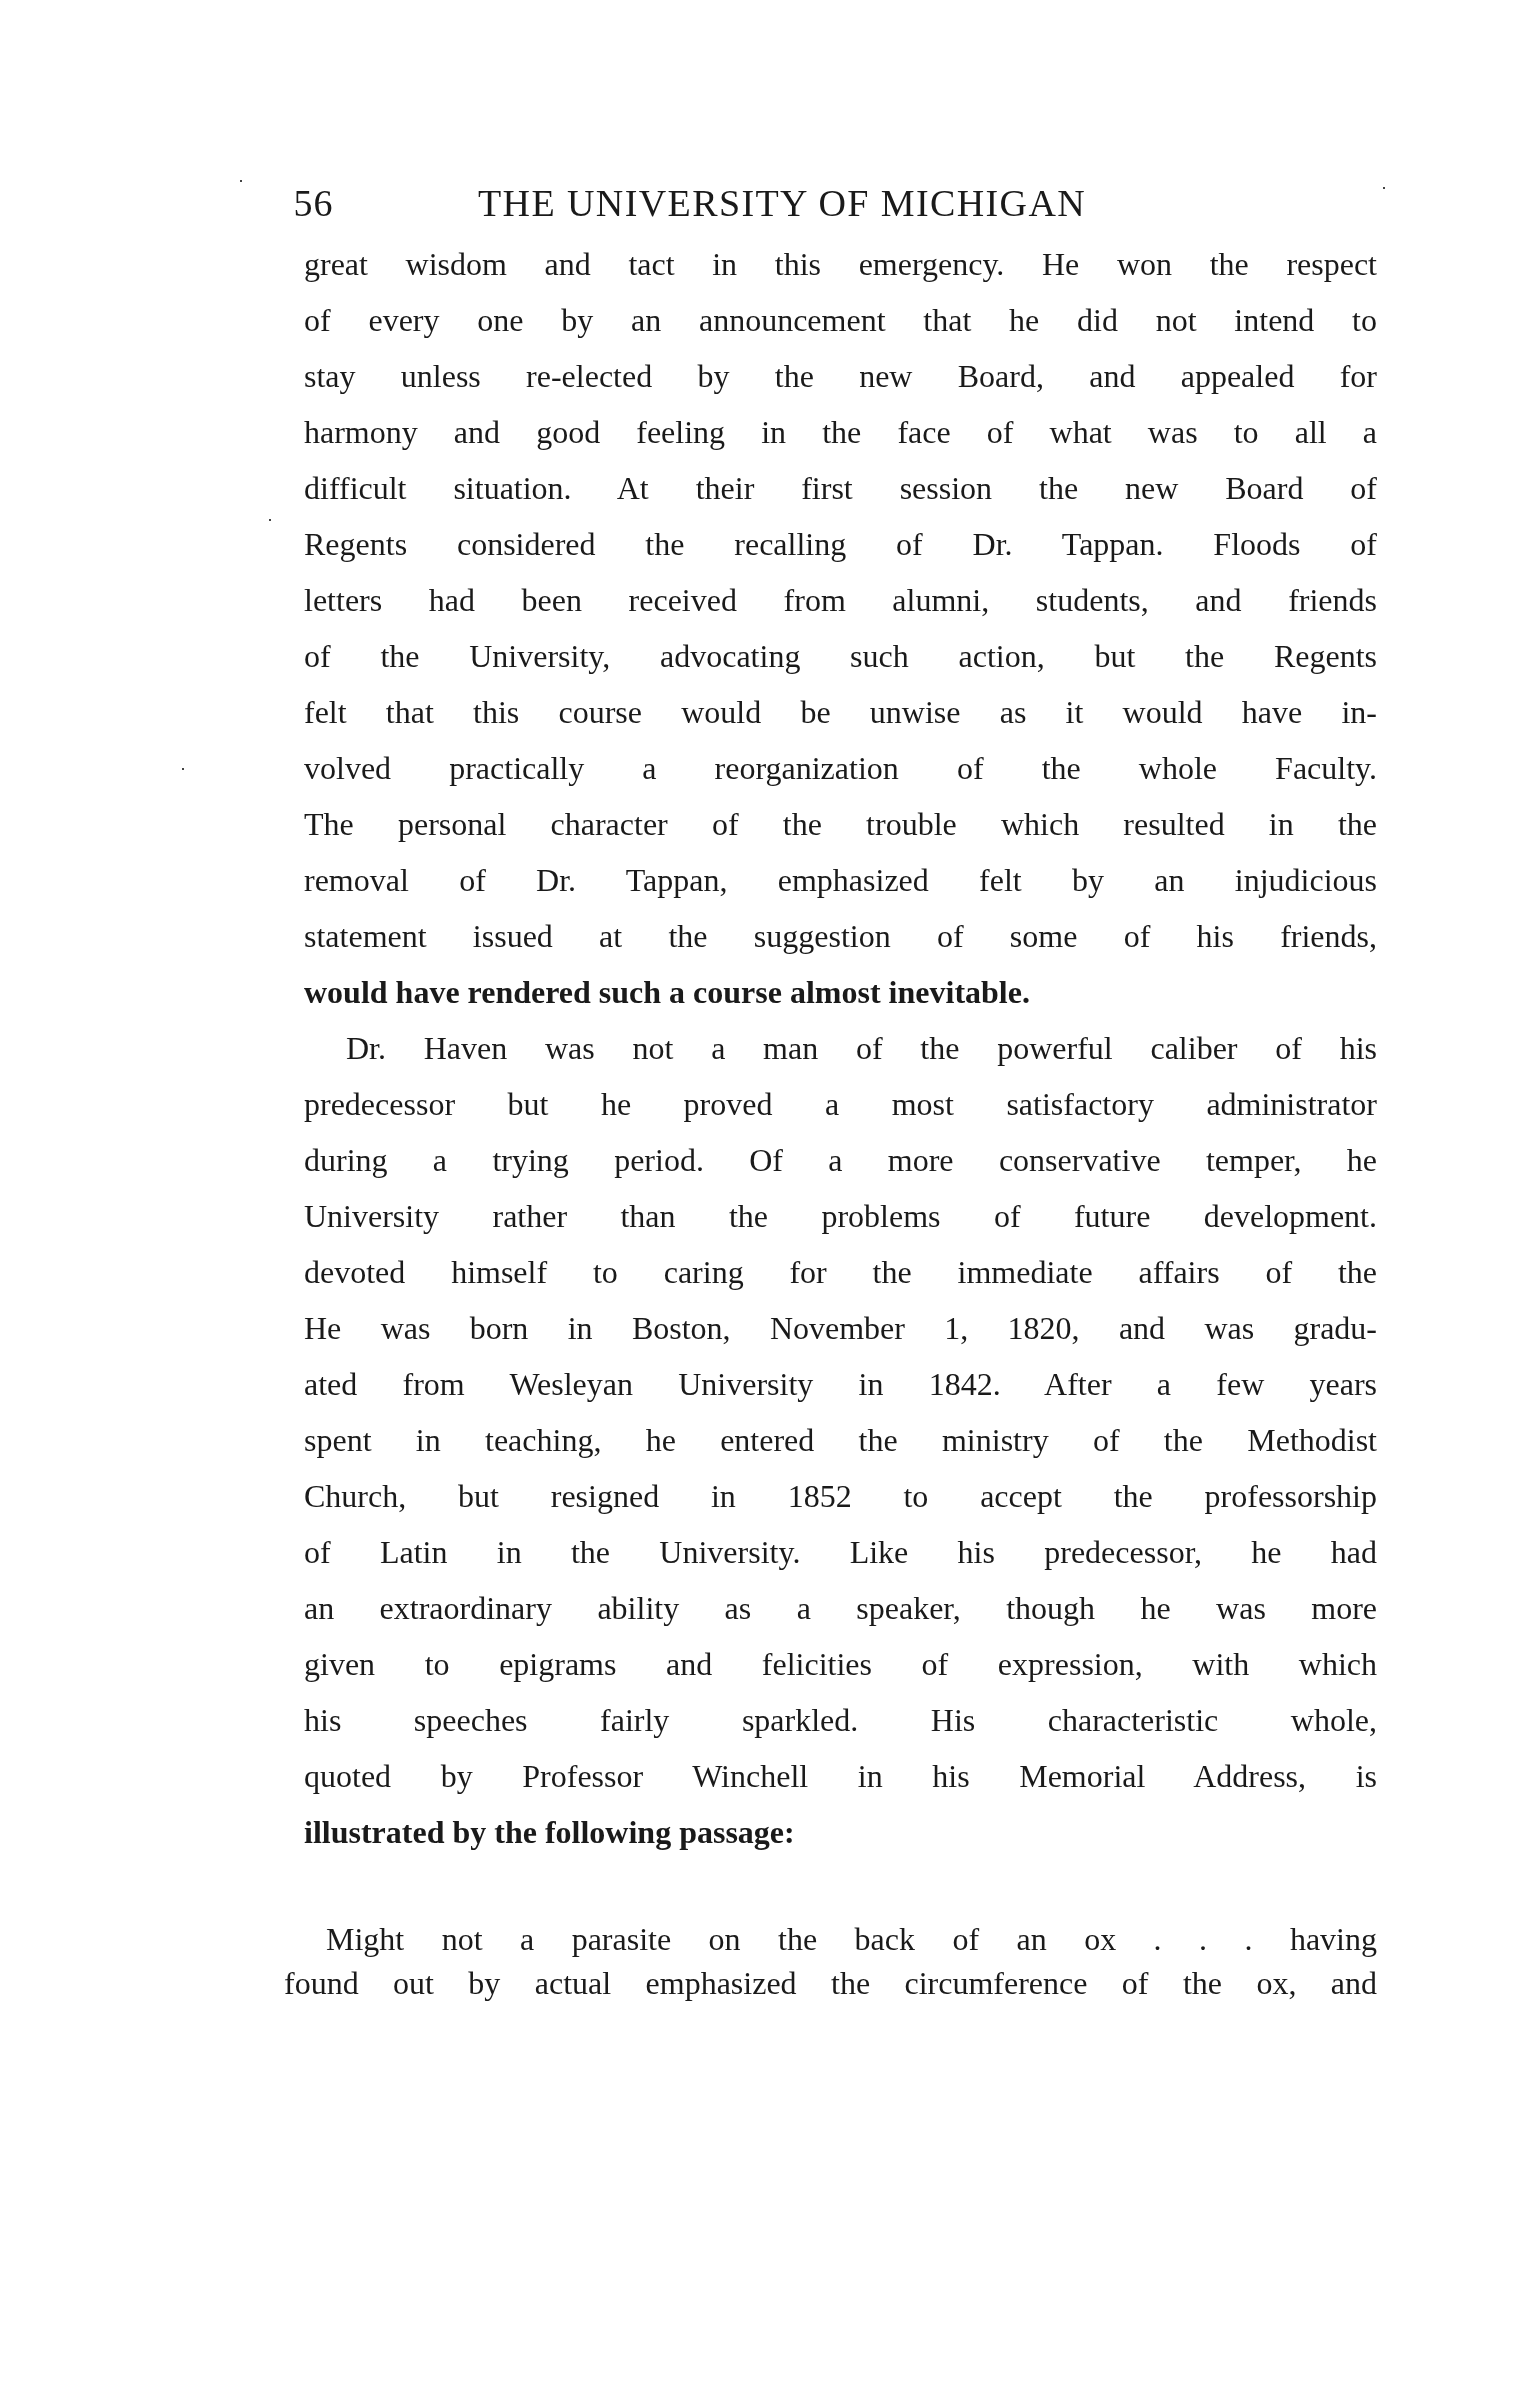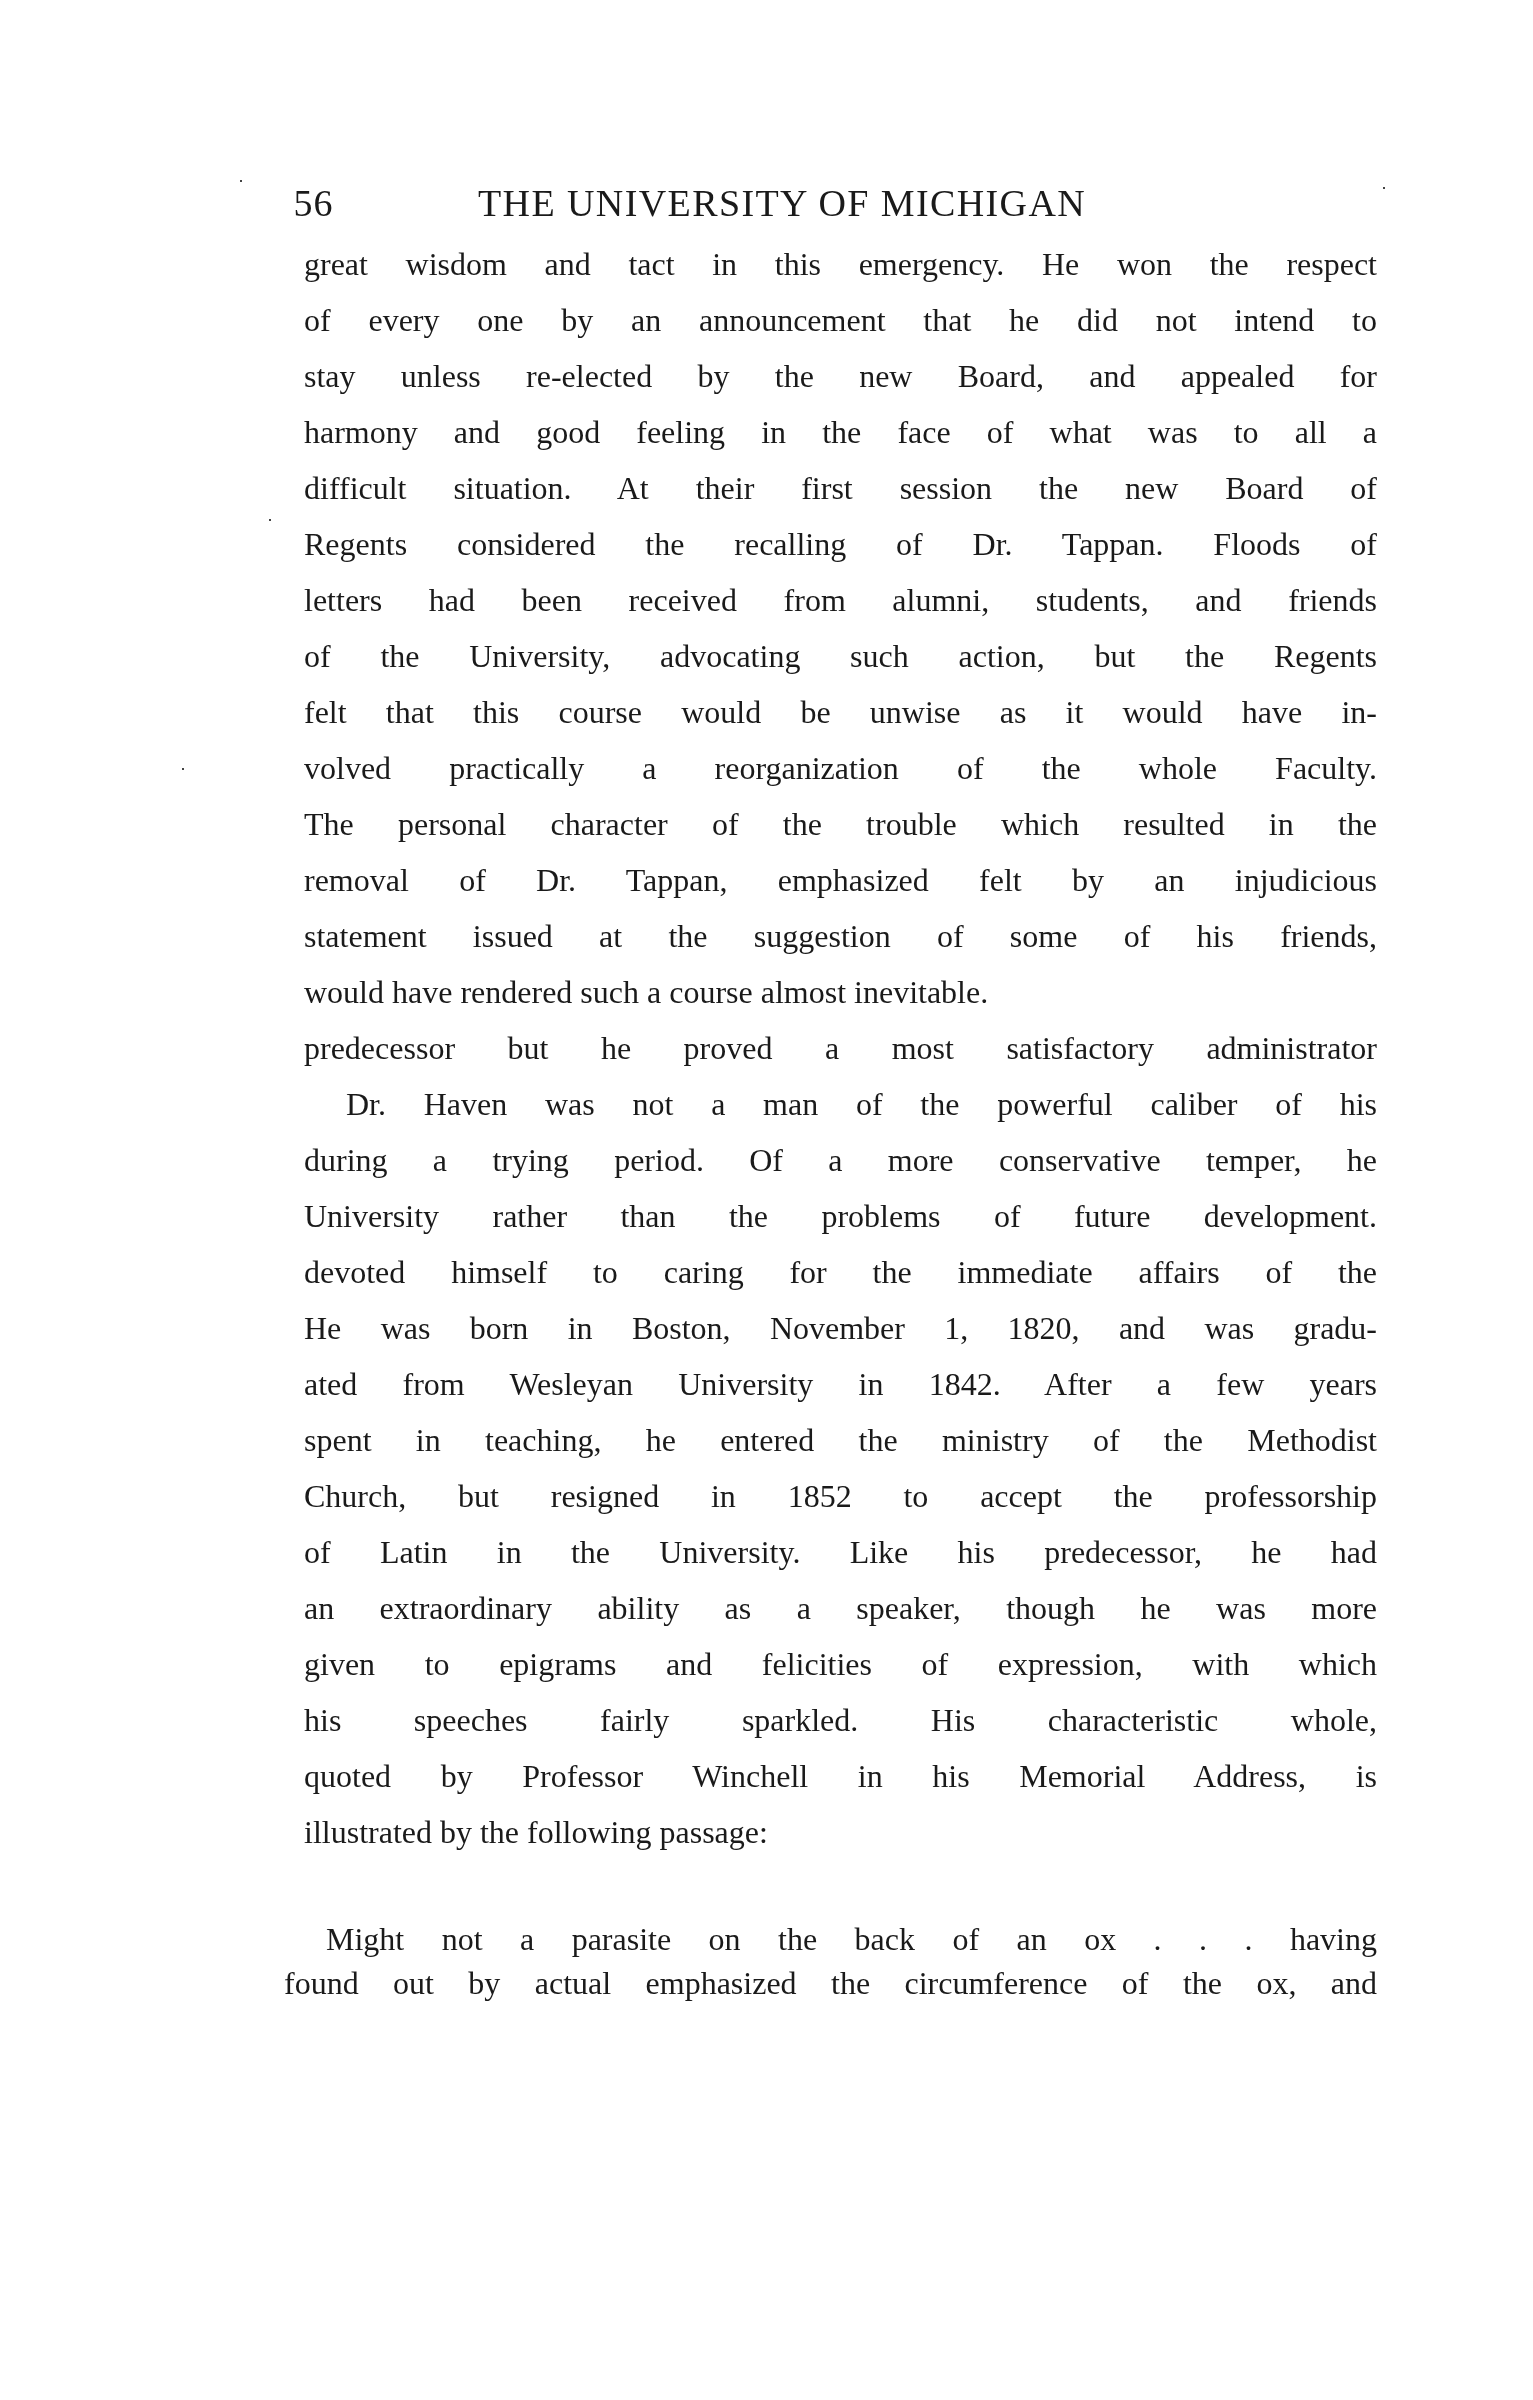--- a/index.html
+++ b/index.html
@@ -49,20 +49,21 @@
     }
     .line {
       display: block;
       text-align: justify;
       text-align-last: justify;
       white-space: nowrap;
       height: 56px;
     }
     .line.last {
       text-align-last: left;
+      font-weight: bold;
     }
     .line.indent {
       padding-left: 42px;
     }
     .spacer {
       height: 45px;
     }
     .quote {
       font-size: 32px;
       line-height: 44px;
@@ -103,22 +104,22 @@
       <span class="line">of the University, advocating such action, but the Regents</span>
       <span class="line">felt that this course would be unwise as it would have in-</span>
       <span class="line">volved practically a reorganization of the whole Faculty.</span>
       <span class="line">The personal character of the trouble which resulted in the</span>
       <span class="line">removal of Dr. Tappan, emphasized felt by an injudicious</span>
       <span class="line">statement issued at the suggestion of some of his friends,</span>
       <span class="line last">would have rendered such a course almost inevitable.</span>
     </div>
 
     <div>
+      <span class="line indent">Dr. Haven was not a man of the powerful caliber of his</span>
       <span class="line">predecessor but he proved a most satisfactory administrator</span>
-      <span class="line indent">Dr. Haven was not a man of the powerful caliber of his</span>
       <span class="line">during a trying period.  Of a more conservative temper, he</span>
       <span class="line">University rather than the problems of future development.</span>
       <span class="line">devoted himself to caring for the immediate affairs of the</span>
       <span class="line">He was born in Boston, November 1, 1820, and was gradu-</span>
       <span class="line">ated from Wesleyan University in 1842.  After a few years</span>
       <span class="line">spent in teaching, he entered the ministry of the Methodist</span>
       <span class="line">Church, but resigned in 1852 to accept the professorship</span>
       <span class="line">of Latin in the University.  Like his predecessor, he had</span>
       <span class="line">an extraordinary ability as a speaker, though he was more</span>
       <span class="line">given to epigrams and felicities of expression, with which</span>

